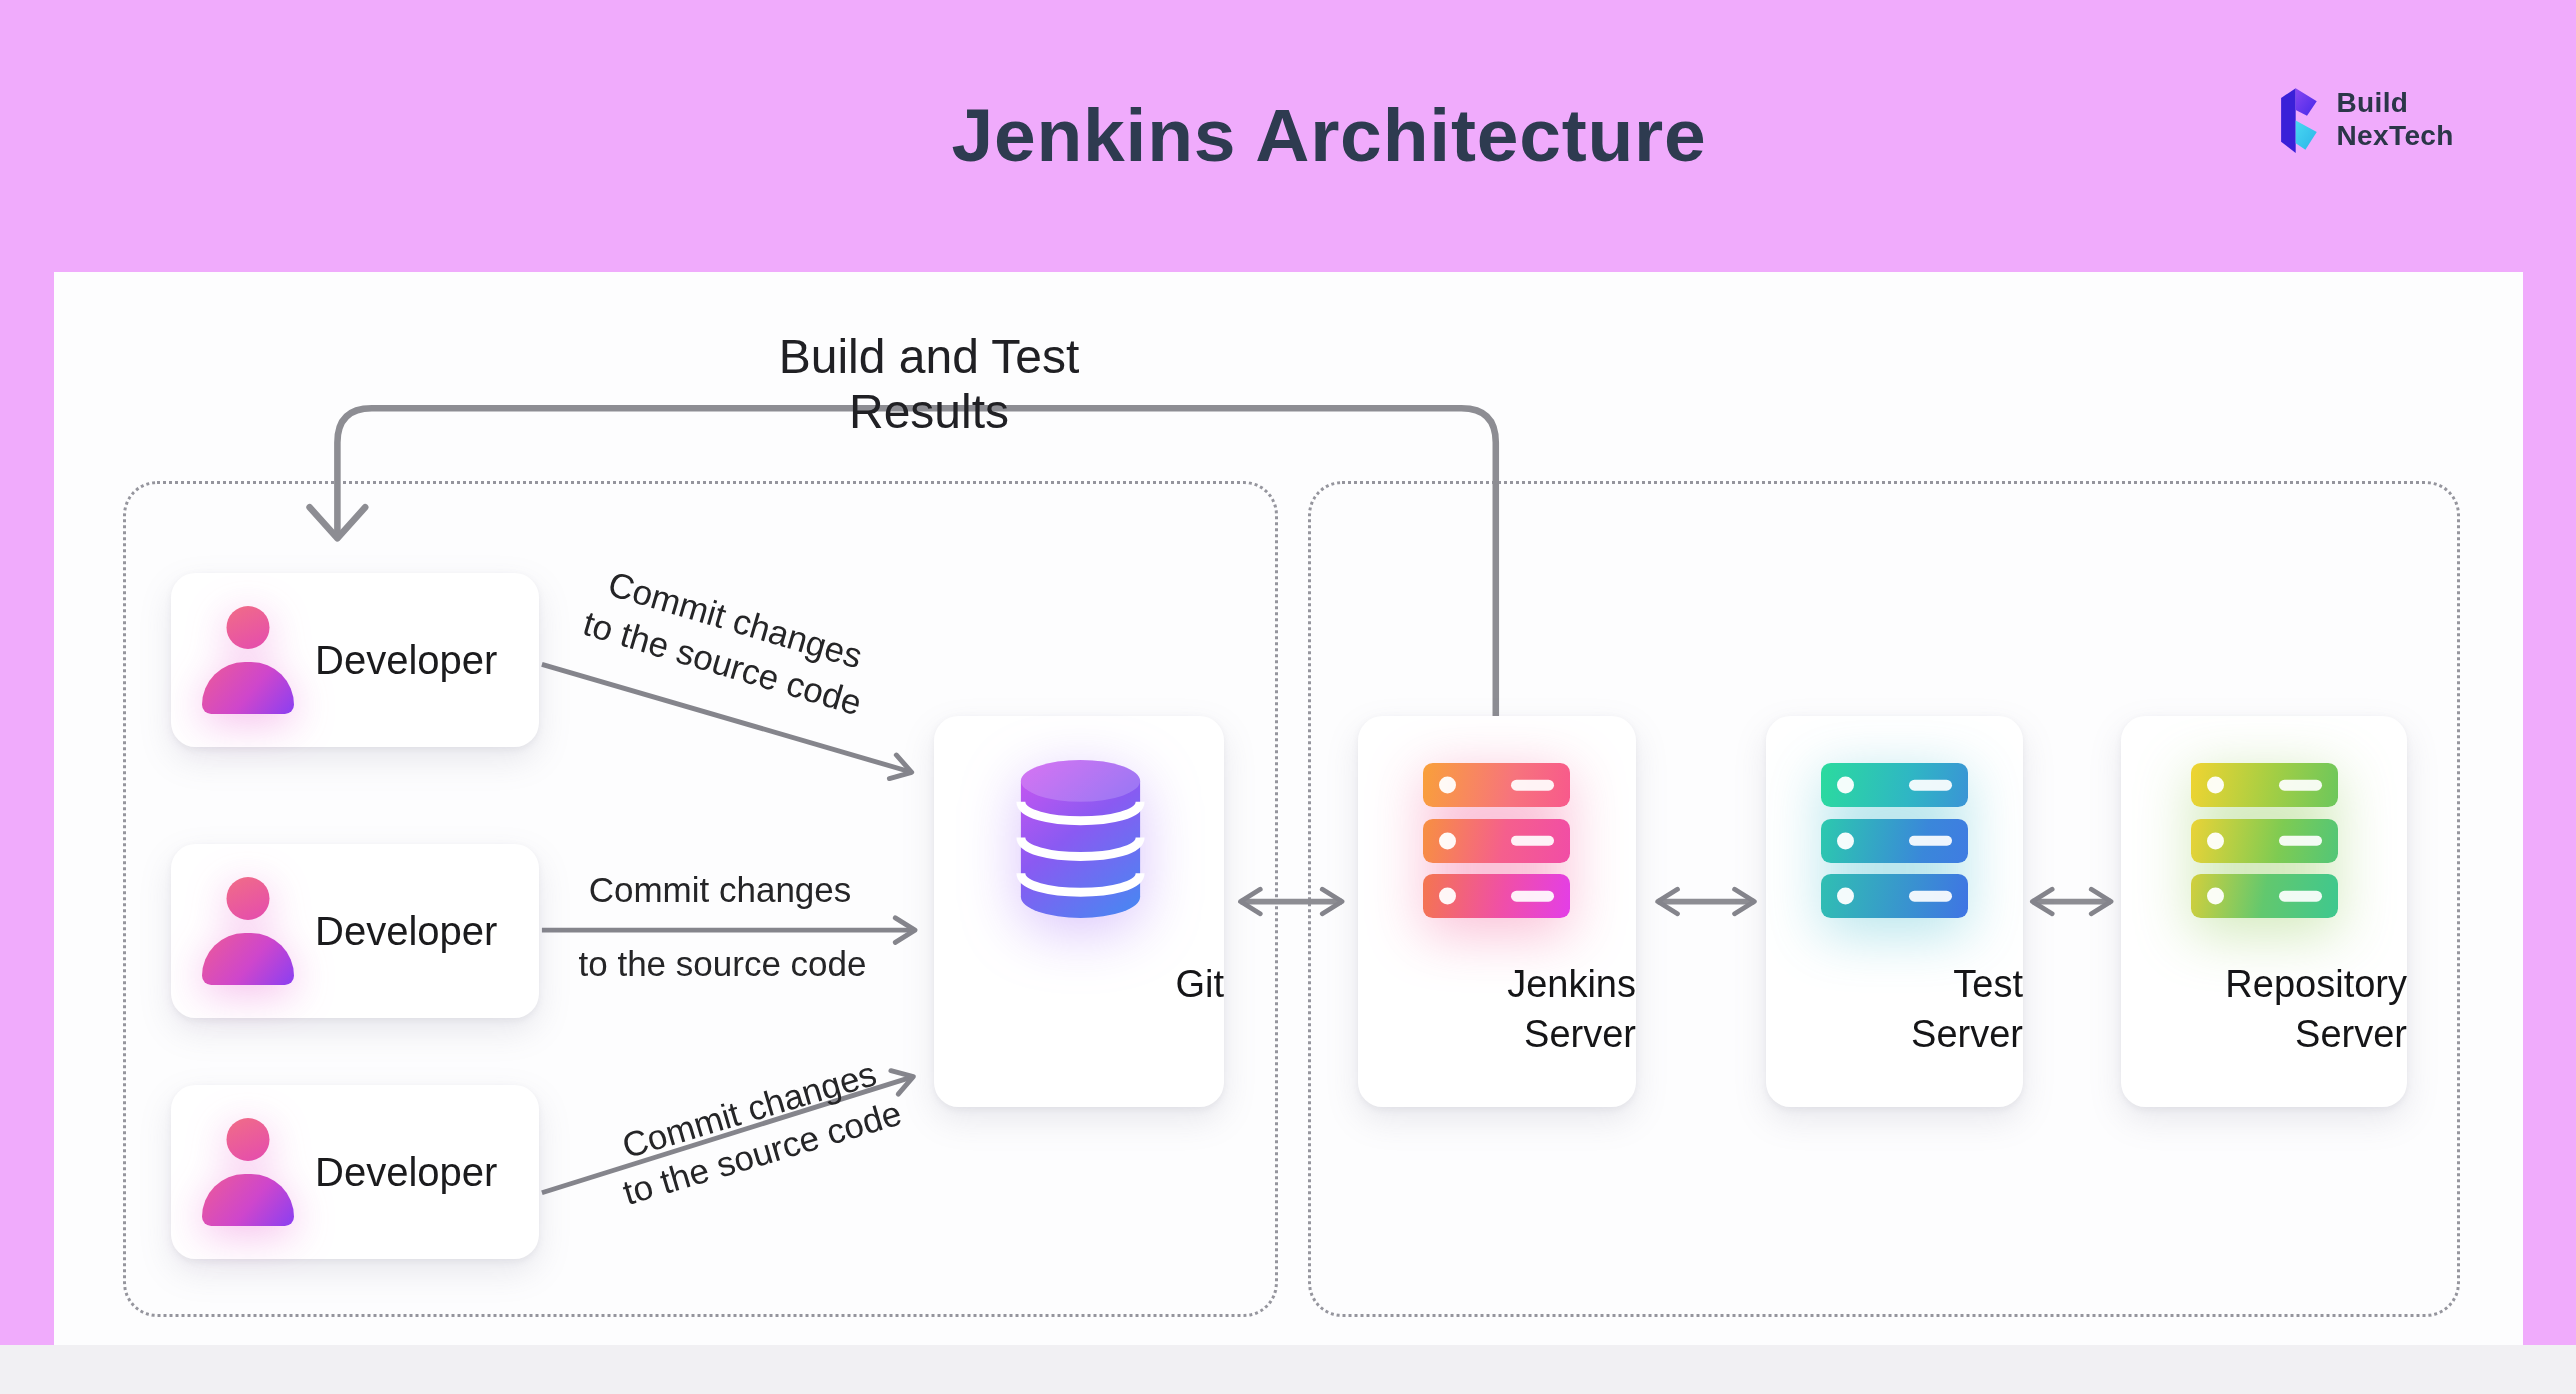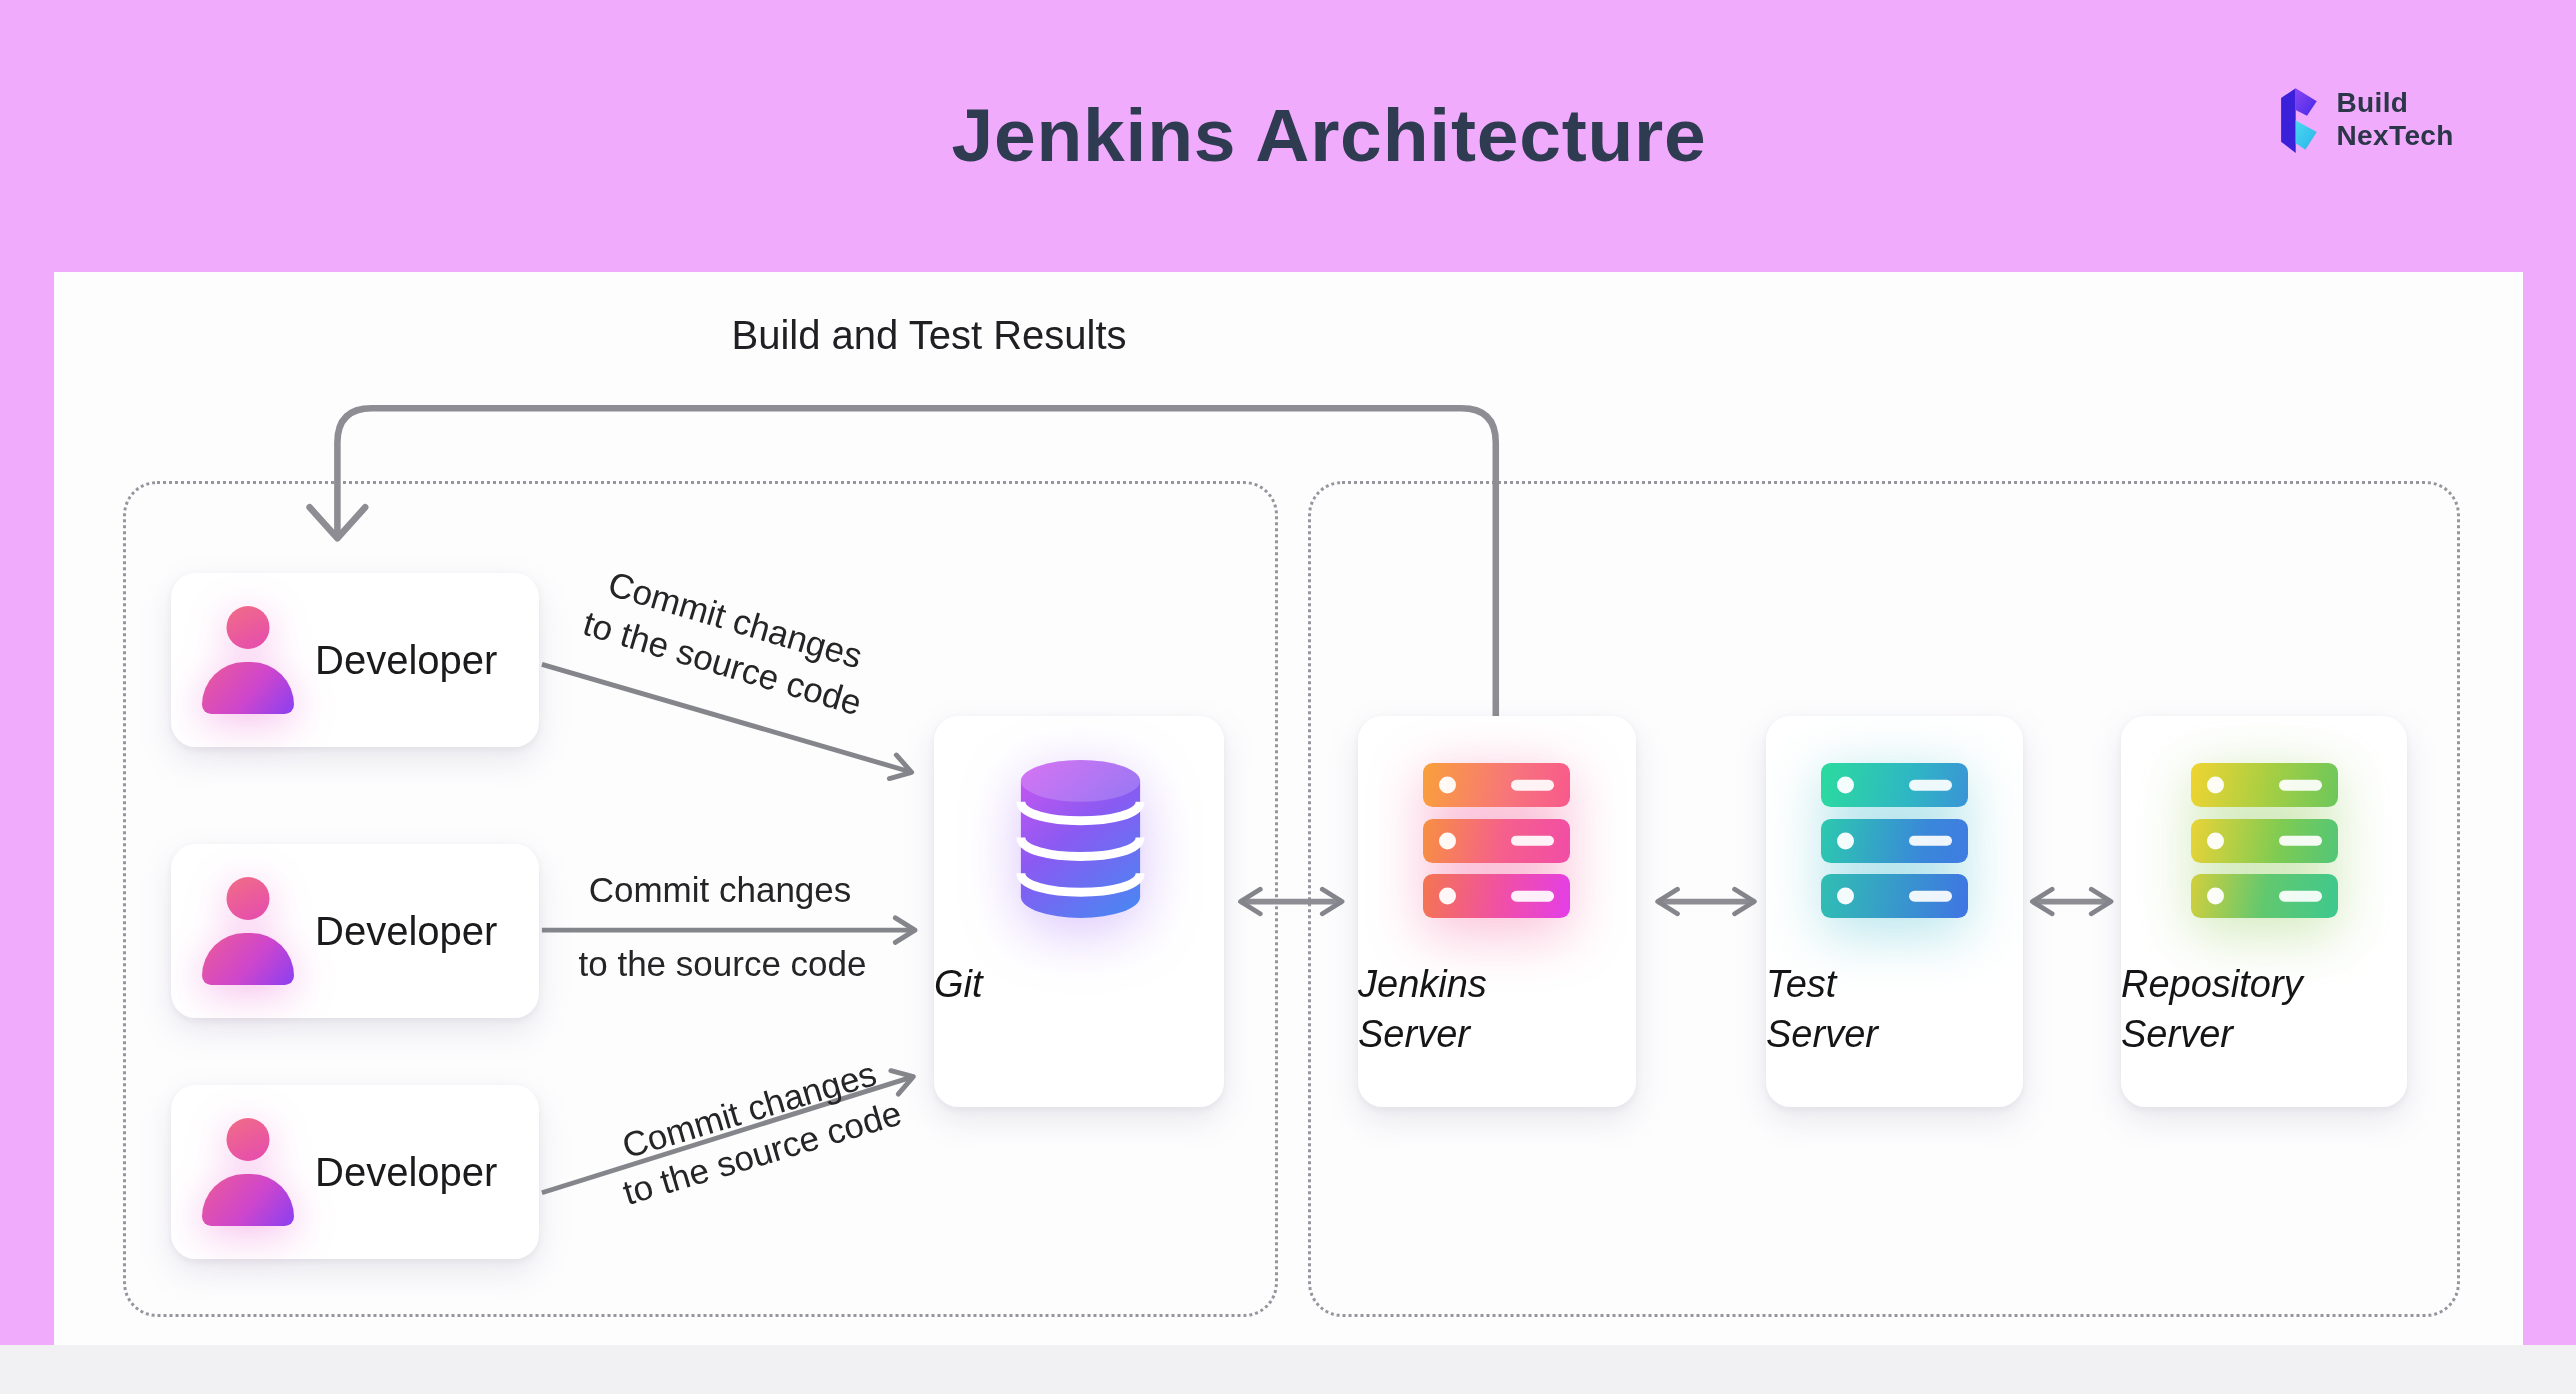--- a/index.html
+++ b/index.html
@@ -34,22 +34,22 @@
   .person{position:absolute;left:31px;top:33px;width:92px;height:108px;
           filter:drop-shadow(0 9.8px 21px rgba(230,70,200,0.35));}
   .p-head{position:absolute;left:50%;top:0;transform:translateX(-50%);width:43px;height:43px;
           border-radius:50%;background:linear-gradient(155deg,#f16d86,#e44bb0);}
   .p-body{position:absolute;left:0;bottom:0;width:92px;height:52px;
           border-radius:46px 46px 9.8px 9.8px;
           background:linear-gradient(130deg,#ee5b96,#ce46cc 55%,#8a3ff2);}
   .dev-label{position:absolute;left:144px;top:0;height:174px;display:flex;align-items:center;
              font-size:40px;font-weight:500;color:#1b1b1d;}
 
-  .node-label{position:absolute;left:0;top:243px;width:100%;text-align:left;
-              font-size:38px;font-weight:500;color:#151517;line-height:50px;font-style:italic;}
+  .node-label{position:absolute;left:0;top:243px;width:100%;text-align:right;
+              font-size:38px;font-weight:500;color:#151517;line-height:50px;}
 
   .db-icon{position:absolute;left:72px;top:38px;width:149px;height:167px;
            filter:drop-shadow(0 14.7px 29.5px rgba(150,85,245,0.35));}
 
   .rack{position:absolute;top:47px;display:flex;flex-direction:column;gap:11.5px;}
   #card-jenkins .rack{left:65px;} #card-test .rack{left:55px;} #card-prod .rack{left:70px;}
   .bar{width:147px;height:44px;border-radius:9.8px;position:relative;}
   .dot{position:absolute;left:16.4px;top:50%;transform:translateY(-50%);width:17px;height:17px;
        border-radius:50%;background:rgba(255,255,255,0.95);}
   .dash{position:absolute;right:16.4px;top:50%;transform:translateY(-50%);width:43px;height:10.6px;
@@ -60,22 +60,22 @@
   .rack-jenkins .bar:nth-child(3){background:linear-gradient(100deg,#f4764f,#f04fa8 55%,#e33ee8);}
   .rack-test{filter:drop-shadow(0 13px 28px rgba(46,180,200,0.40));}
   .rack-test .bar:nth-child(1){background:linear-gradient(100deg,#2bdb9e,#2fb6c4 60%,#3a94d6);}
   .rack-test .bar:nth-child(2){background:linear-gradient(100deg,#2cc9ae,#3a87da 70%,#3f7ce2);}
   .rack-test .bar:nth-child(3){background:linear-gradient(100deg,#30bfb2,#3f74e4);}
   .rack-prod{filter:drop-shadow(0 13px 28px rgba(140,200,80,0.45));}
   .rack-prod .bar:nth-child(1){background:linear-gradient(100deg,#f0d431,#a3ce44 55%,#6cc75c);}
   .rack-prod .bar:nth-child(2){background:linear-gradient(100deg,#ead337,#7ecb52 60%,#52c678);}
   .rack-prod .bar:nth-child(3){background:linear-gradient(100deg,#d3cf3c,#62c86e 50%,#3ec88f);}
 
-  .bt-label{position:absolute;left:696px;top:313px;width:466px;text-align:center;
-            font-size:40px;font-weight:500;color:#202024;z-index:4;}
+  .bt-label{position:absolute;left:696px;top:329px;width:466px;text-align:center;
+            font-size:48px;font-weight:500;color:#202024;z-index:4;}
   .commit{position:absolute;z-index:5;font-size:35px;font-weight:500;color:#252527;
           text-align:center;line-height:45px;}
   #commit-1{left:573px;top:548px;width:352px;transform:rotate(16.5deg);transform-origin:0 0;}
   #commit-2a{left:540px;top:867px;width:360px;}
   #commit-2b{left:530px;top:941px;width:385px;}
   #commit-3{left:583px;top:1137px;width:360px;transform:rotate(-16.5deg);transform-origin:0 50%;}
 </style>
 </head>
 <body>
 

